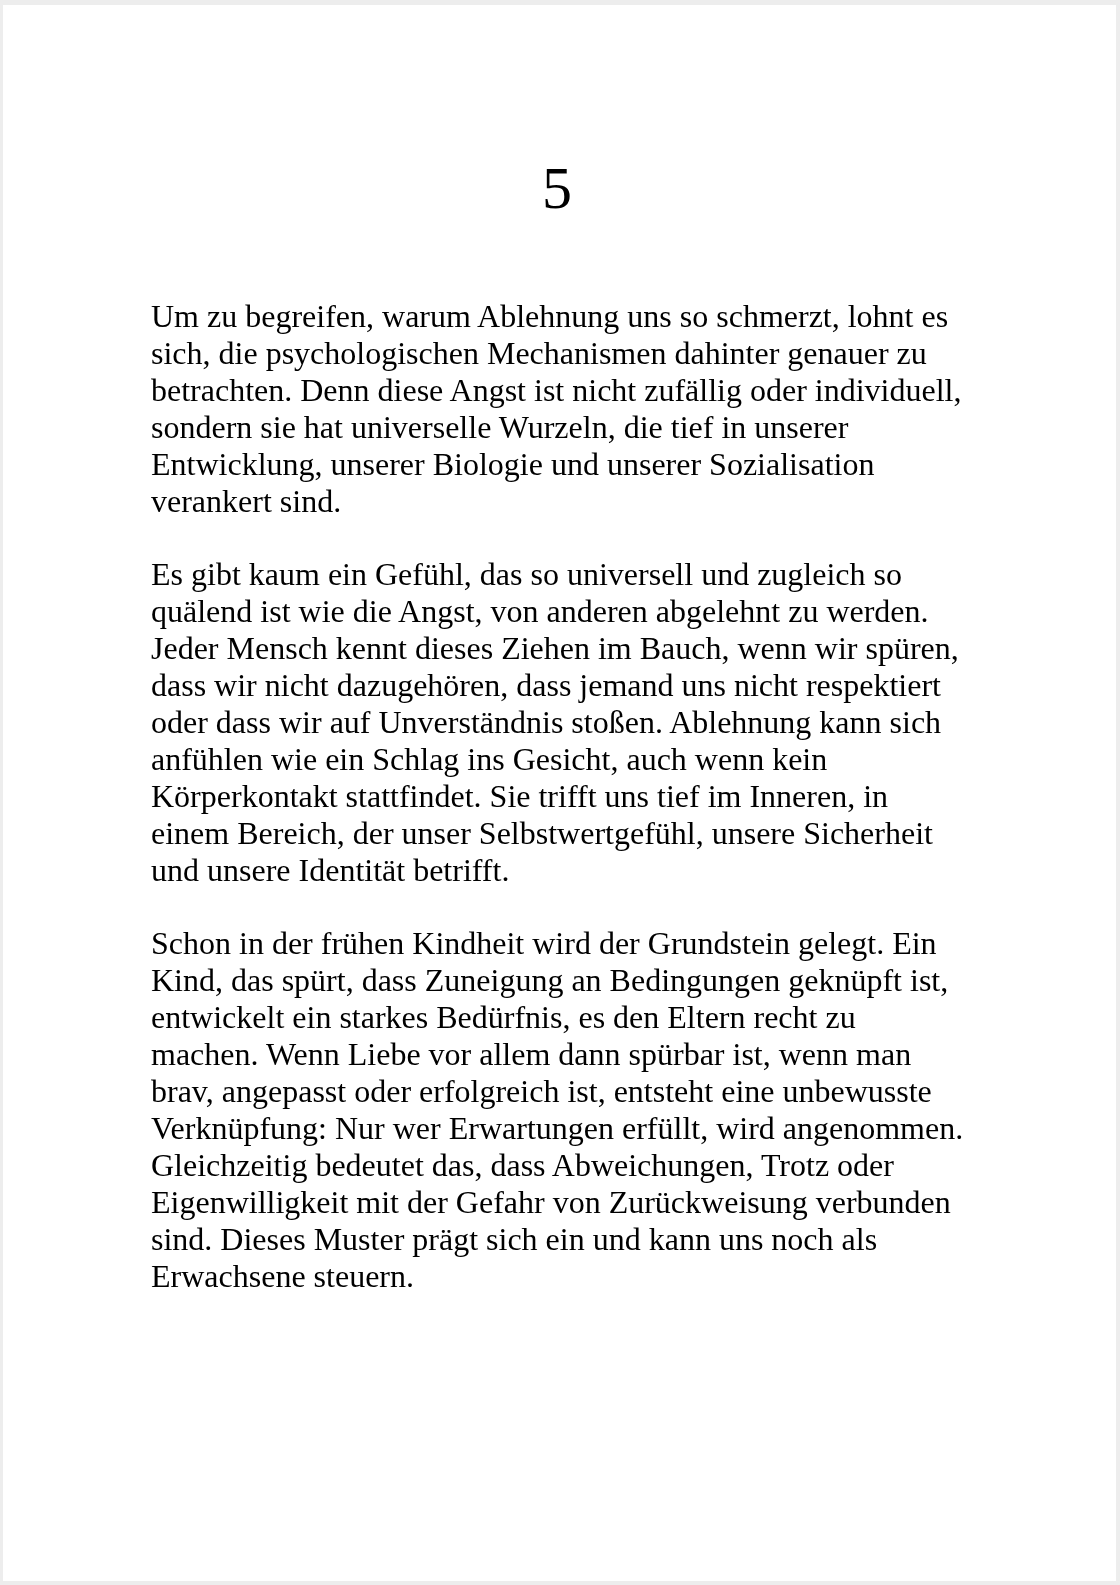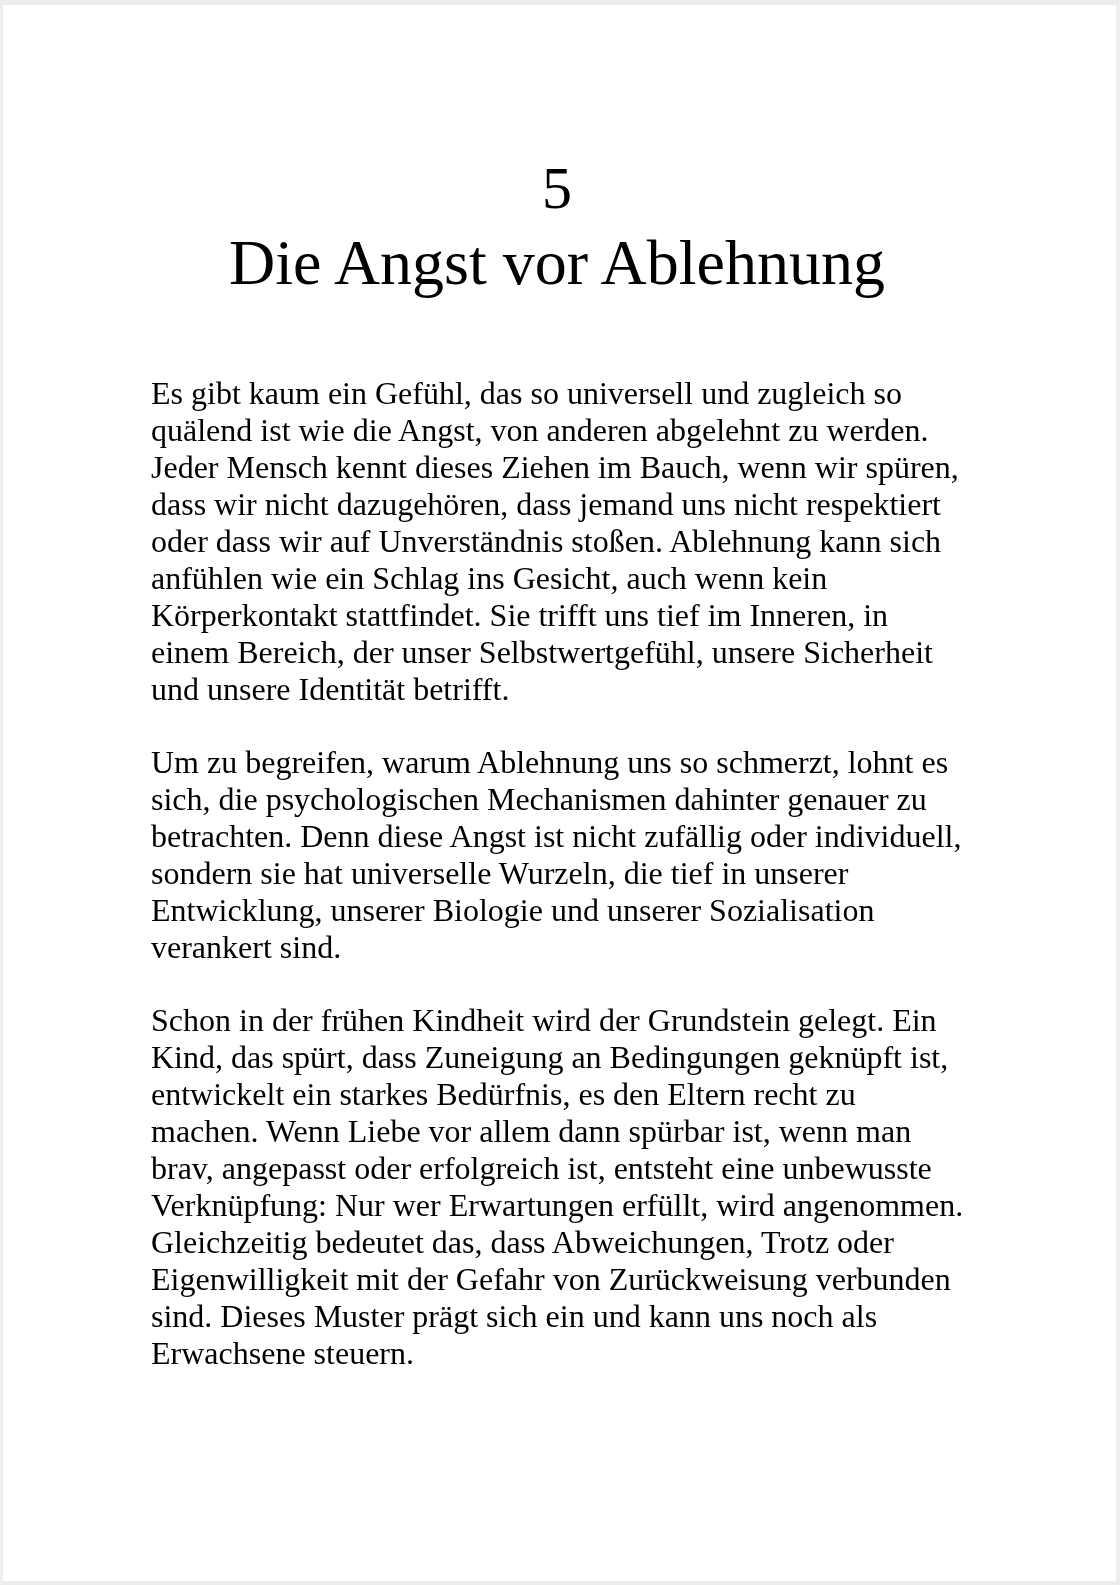--- a/index.html
+++ b/index.html
@@ -48,38 +48,37 @@
     margin: 0 0 36px 0;
     white-space: pre-line;
   }
 </style>
 </head>
 <body>
 
 <div class="page">
   <div class="header">
     <div class="chapter-number">5</div>
-    <h1 class="chapter-title">Die Angst vor Ablehnung</h1>
   </div>
   <div class="body-text">
+    <p>Um zu begreifen, warum Ablehnung uns so schmerzt, lohnt es
+sich, die psychologischen Mechanismen dahinter genauer zu
+betrachten. Denn diese Angst ist nicht zufällig oder individuell,
+sondern sie hat universelle Wurzeln, die tief in unserer
+Entwicklung, unserer Biologie und unserer Sozialisation
+verankert sind.</p>
     <p>Es gibt kaum ein Gefühl, das so universell und zugleich so
 quälend ist wie die Angst, von anderen abgelehnt zu werden.
 Jeder Mensch kennt dieses Ziehen im Bauch, wenn wir spüren,
 dass wir nicht dazugehören, dass jemand uns nicht respektiert
 oder dass wir auf Unverständnis stoßen. Ablehnung kann sich
 anfühlen wie ein Schlag ins Gesicht, auch wenn kein
 Körperkontakt stattfindet. Sie trifft uns tief im Inneren, in
 einem Bereich, der unser Selbstwertgefühl, unsere Sicherheit
 und unsere Identität betrifft.</p>
-    <p>Um zu begreifen, warum Ablehnung uns so schmerzt, lohnt es
-sich, die psychologischen Mechanismen dahinter genauer zu
-betrachten. Denn diese Angst ist nicht zufällig oder individuell,
-sondern sie hat universelle Wurzeln, die tief in unserer
-Entwicklung, unserer Biologie und unserer Sozialisation
-verankert sind.</p>
     <p>Schon in der frühen Kindheit wird der Grundstein gelegt. Ein
 Kind, das spürt, dass Zuneigung an Bedingungen geknüpft ist,
 entwickelt ein starkes Bedürfnis, es den Eltern recht zu
 machen. Wenn Liebe vor allem dann spürbar ist, wenn man
 brav, angepasst oder erfolgreich ist, entsteht eine unbewusste
 Verknüpfung: Nur wer Erwartungen erfüllt, wird angenommen.
 Gleichzeitig bedeutet das, dass Abweichungen, Trotz oder
 Eigenwilligkeit mit der Gefahr von Zurückweisung verbunden
 sind. Dieses Muster prägt sich ein und kann uns noch als
 Erwachsene steuern.</p>

